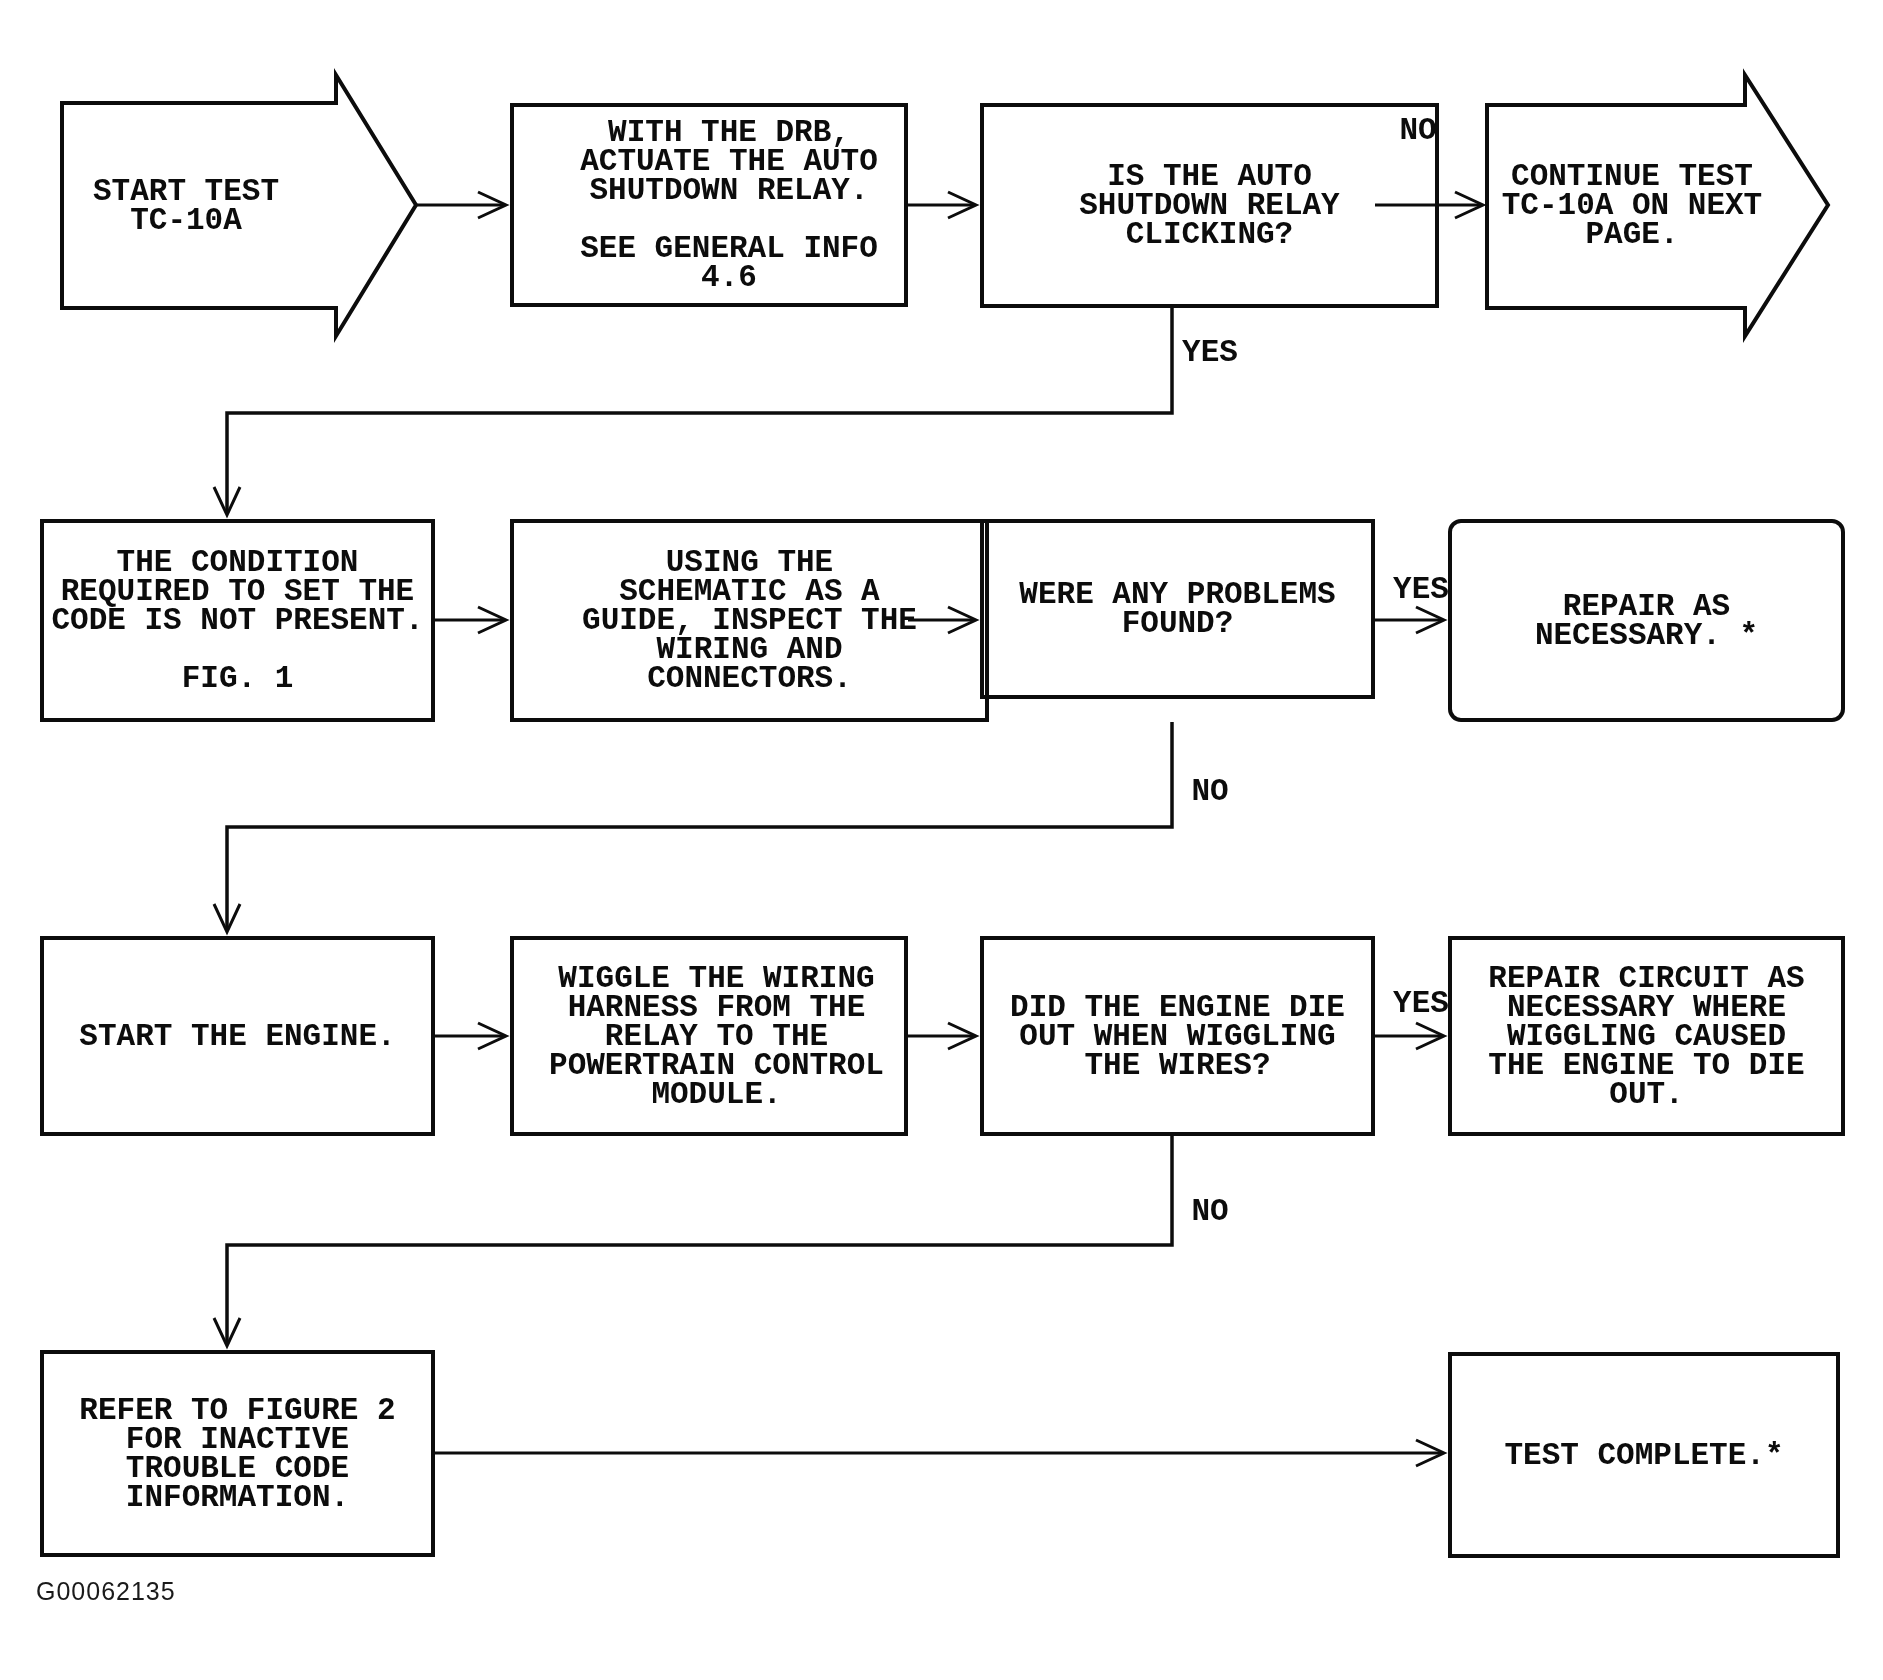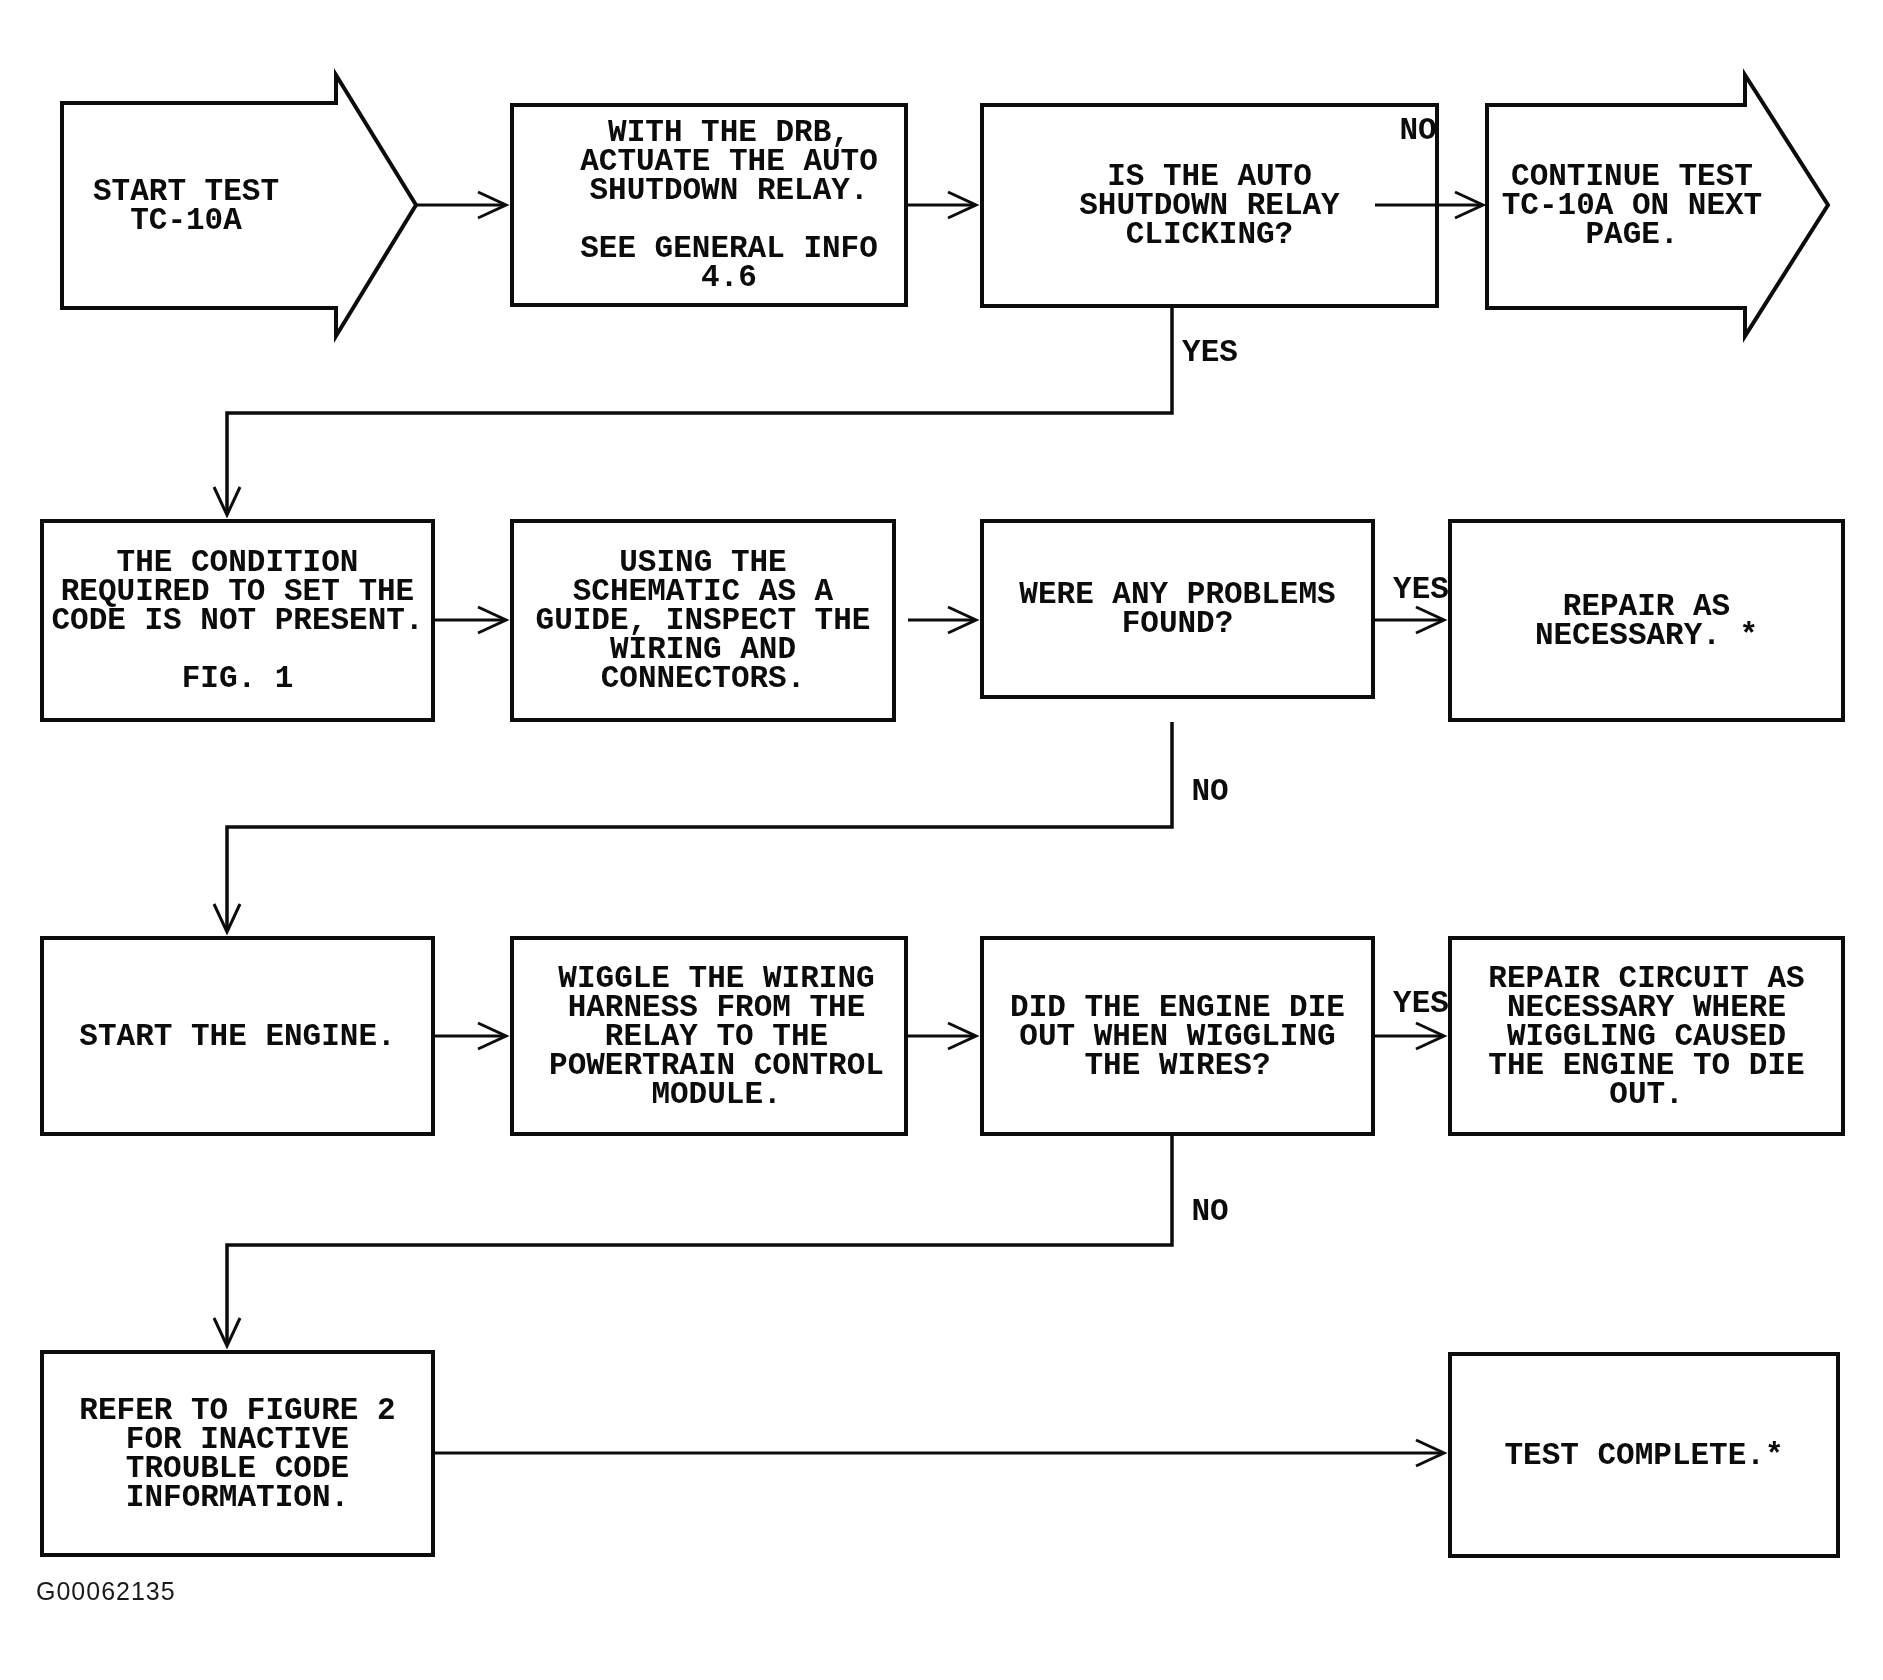--- a/index.html
+++ b/index.html
@@ -138,30 +138,30 @@
   <div class="box shape-text" style="left:1487px; top:103px; width:290px; height:205px;">CONTINUE TEST
 TC-10A ON NEXT
 PAGE.</div>
 
   <div class="box" style="left:40px; top:519px; width:395px; height:203px;">THE CONDITION
 REQUIRED TO SET THE
 CODE IS NOT PRESENT.
 &nbsp;
 FIG. 1</div>
 
-  <div class="box" style="left:510px; top:519px; width:386px; height:203px;">USING THE
+  <div class="box" style="left:510px; top:519px; width:479px; height:203px;">USING THE
 SCHEMATIC AS A
 GUIDE, INSPECT THE
 WIRING AND
 CONNECTORS.</div>
 
   <div class="box" style="left:980px; top:519px; width:395px; height:180px;">WERE ANY PROBLEMS
 FOUND?</div>
 
-  <div class="box" style="left:1448px; top:519px; width:397px; height:203px;">REPAIR AS
+  <div class="box" style="left:1448px; top:519px; width:397px; height:203px;border-radius:13px;">REPAIR AS
 NECESSARY. *</div>
 
   <div class="box" style="left:40px; top:936px; width:395px; height:200px;">START THE ENGINE.</div>
 
   <div class="box" style="left:510px; top:936px; width:398px; height:200px;padding-left:15px;">WIGGLE THE WIRING
 HARNESS FROM THE
 RELAY TO THE
 POWERTRAIN CONTROL
 MODULE.</div>
 

